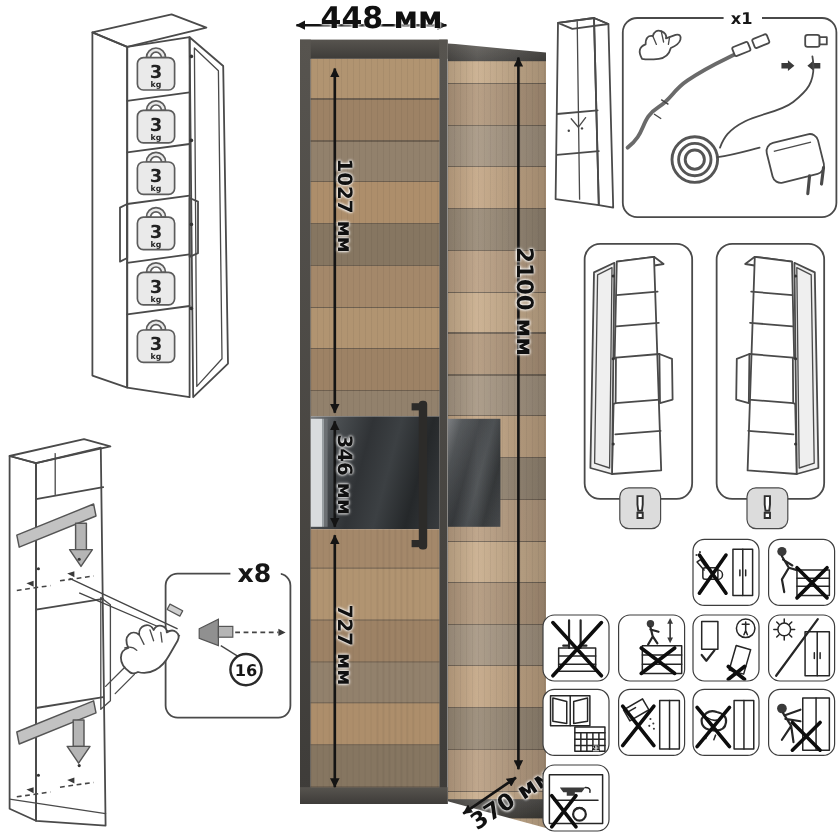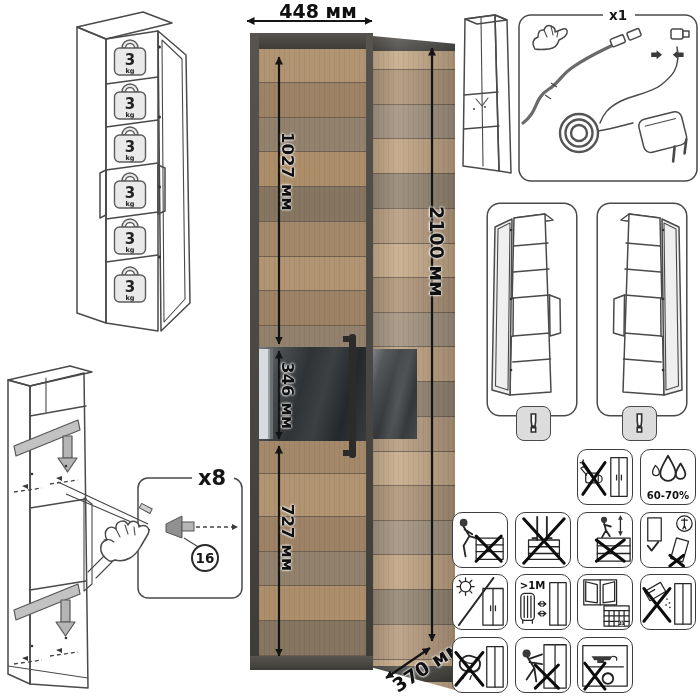--- a/index.html
+++ b/index.html
@@ -143,21 +143,21 @@
     </defs>
     <g stroke="#141414" stroke-width="2.2" fill="none">
       <line x1="7" y1="21" x2="132" y2="21" marker-start="url(#ah)" marker-end="url(#ah)"></line>
       <line x1="39" y1="57" x2="39" y2="344" marker-start="url(#ah)" marker-end="url(#ah)"></line>
       <line x1="39" y1="351" x2="39" y2="439" marker-start="url(#ah)" marker-end="url(#ah)"></line>
       <line x1="39" y1="446" x2="39" y2="656" marker-start="url(#ah)" marker-end="url(#ah)"></line>
       <line x1="192" y1="48" x2="192" y2="641" marker-start="url(#ah)" marker-end="url(#ah)"></line>
       <line x1="146" y1="678" x2="190" y2="648" marker-start="url(#ah)" marker-end="url(#ah)"></line>
     </g>
   </svg>
-  <div class="dim" style="left:258px;top:0;width:120px;text-align:center;font-size:19px">448 мм</div>
+  <div class="dim" style="left:258px;top:0;width:120px;text-align:center;font-size:25px">448 мм</div>
   <div class="dim vert" style="left:426px;top:186px;height:130px;font-size:19px">2100 мм</div>
   <div class="dim vert" style="left:278px;top:115px;height:112px;font-size:16.5px">1027 мм</div>
   <div class="dim vert" style="left:278px;top:350px;height:92px;font-size:16.5px">346 мм</div>
   <div class="dim vert" style="left:278px;top:488px;height:100px;font-size:16.5px">727 мм</div>
   <div class="dim" style="left:388px;top:655px;font-size:19px;transform:rotate(-33deg)">370 мм</div>
 
   <svg class="abs" style="left:455px;top:3px;width:245px;height:185px" viewBox="0 0 245 185">
     <g class="ln2">
       <polygon points="10,16 40,12 52,17 22,21"></polygon>
       <polygon points="10,16 40,12 44,168 8,163"></polygon>
@@ -299,28 +299,20 @@
           <line x1="42.5" y1="8" x2="42.5" y2="48" class="pt"></line>
         <path class="pt" d="M40,26 v5 M45,26 v5"></path>
         <rect x="8" y="24" width="13" height="10" rx="2" class="pt"></rect>
         <path class="pt" d="M9,26 L3,19 L6,17 L11,24 M21,26 a4,4 0 0 1 0,8"></path>
         <circle cx="2.5" cy="13" r="0.9" class="pf"></circle>
           <circle cx="5.5" cy="10.5" r="0.9" class="pf"></circle>
         <path class="px" d="M5,13 L28,46 M28,13 L5,46"></path>
       </svg>
     </div>
 
-    <div class="cell">
-      <svg viewBox="0 0 56 56">
-        <path class="pl" d="M28,6 C23,15 20,19 20,24 a8,8 0 0 0 16,0 C36,19 33,15 28,6 Z"></path>
-        <path class="pl" d="M41,14 C38,19 36,22 36,25 a5,5 0 0 0 10,0 C46,22 44,19 41,14 Z"></path>
-        <path class="pt" d="M15,16 C13,19 12,21 12,23 a3.5,3.5 0 0 0 7,0 C19,21 18,19 15,16 Z"></path>
-        <text class="it" x="28" y="51">60-70%</text>
-      </svg>
-    </div>
 
     <div class="cell">
       <svg viewBox="0 0 56 56">
         <rect x="24" y="26" width="28" height="22" class="pt"></rect>
         <line x1="24" y1="33" x2="52" y2="33" class="pt"></line>
           <line x1="24" y1="40" x2="52" y2="40" class="pt"></line>
         <circle cx="11" cy="10" r="4" class="pf"></circle>
         <path class="pl" d="M11,14 L17,24 L24,26 M17,24 L11,34 L13,45 M12,17 L20,22"></path>
         <path class="px" d="M24,24 L50,50 M50,24 L24,50"></path>
       </svg>
@@ -368,31 +360,20 @@
       <svg viewBox="0 0 56 56">
         <circle cx="13" cy="12" r="5.5" class="pt"></circle>
         <path class="pt" d="M13,3 v3 M13,18 v3 M4,12 h3 M19,12 h3 M6.5,5.5 l2,2 M17.5,16.5 l2,2 M19.5,5.5 l-2,2 M8.5,16.5 l-2,2"></path>
         <line x1="42" y1="3" x2="6" y2="52" class="pl"></line>
         <rect x="31" y="14" width="21" height="38" class="pt"></rect>
         <line x1="41.5" y1="14" x2="41.5" y2="52" class="pt"></line>
         <path class="pt" d="M39,32 v5 M44,32 v5"></path>
       </svg>
     </div>
 
-    <div class="cell">
-      <svg viewBox="0 0 56 56">
-        <text class="it3" x="4" y="15">&gt;1М</text>
-        <rect x="5" y="19" width="14" height="28" rx="4" class="pt"></rect>
-        <path class="pt" d="M8.5,22 v22 M12,22 v22 M15.5,22 v22 M7,47 v3 M17,47 v3"></path>
-        <rect x="35" y="8" width="17" height="44" class="pt"></rect>
-        <line x1="43.5" y1="8" x2="43.5" y2="52" class="pt"></line>
-        <path class="pt" d="M23,30 H31 M26,27.5 L23,30 L26,32.5 M28,27.5 L31,30 L28,32.5"></path>
-        <path class="pt" d="M23,40 H31 M26,37.5 L23,40 L26,42.5 M28,37.5 L31,40 L28,42.5"></path>
-      </svg>
-    </div>
 
     <div class="cell">
       <svg viewBox="0 0 56 56">
         <rect x="6" y="5" width="34" height="26" class="pt"></rect>
         <line x1="23" y1="5" x2="23" y2="31" class="pt"></line>
         <polygon points="8,7 20,10 20,29 8,27" class="pt" fill="#fff"></polygon>
         <polygon points="38,7 26,10 26,29 38,27" class="pt" fill="#fff"></polygon>
         <rect x="27" y="32" width="26" height="21" class="pt" fill="#fff"></rect>
         <path class="pt" d="M27,37 h26 M32.2,37 v16 M37.4,37 v16 M42.6,37 v16 M47.8,37 v16 M27,42.5 v0 M27,42.5 h26 M27,48 h26"></path>
         <rect x="42.6" y="48" width="5.2" height="5" fill="#c9c9c9"></rect>

